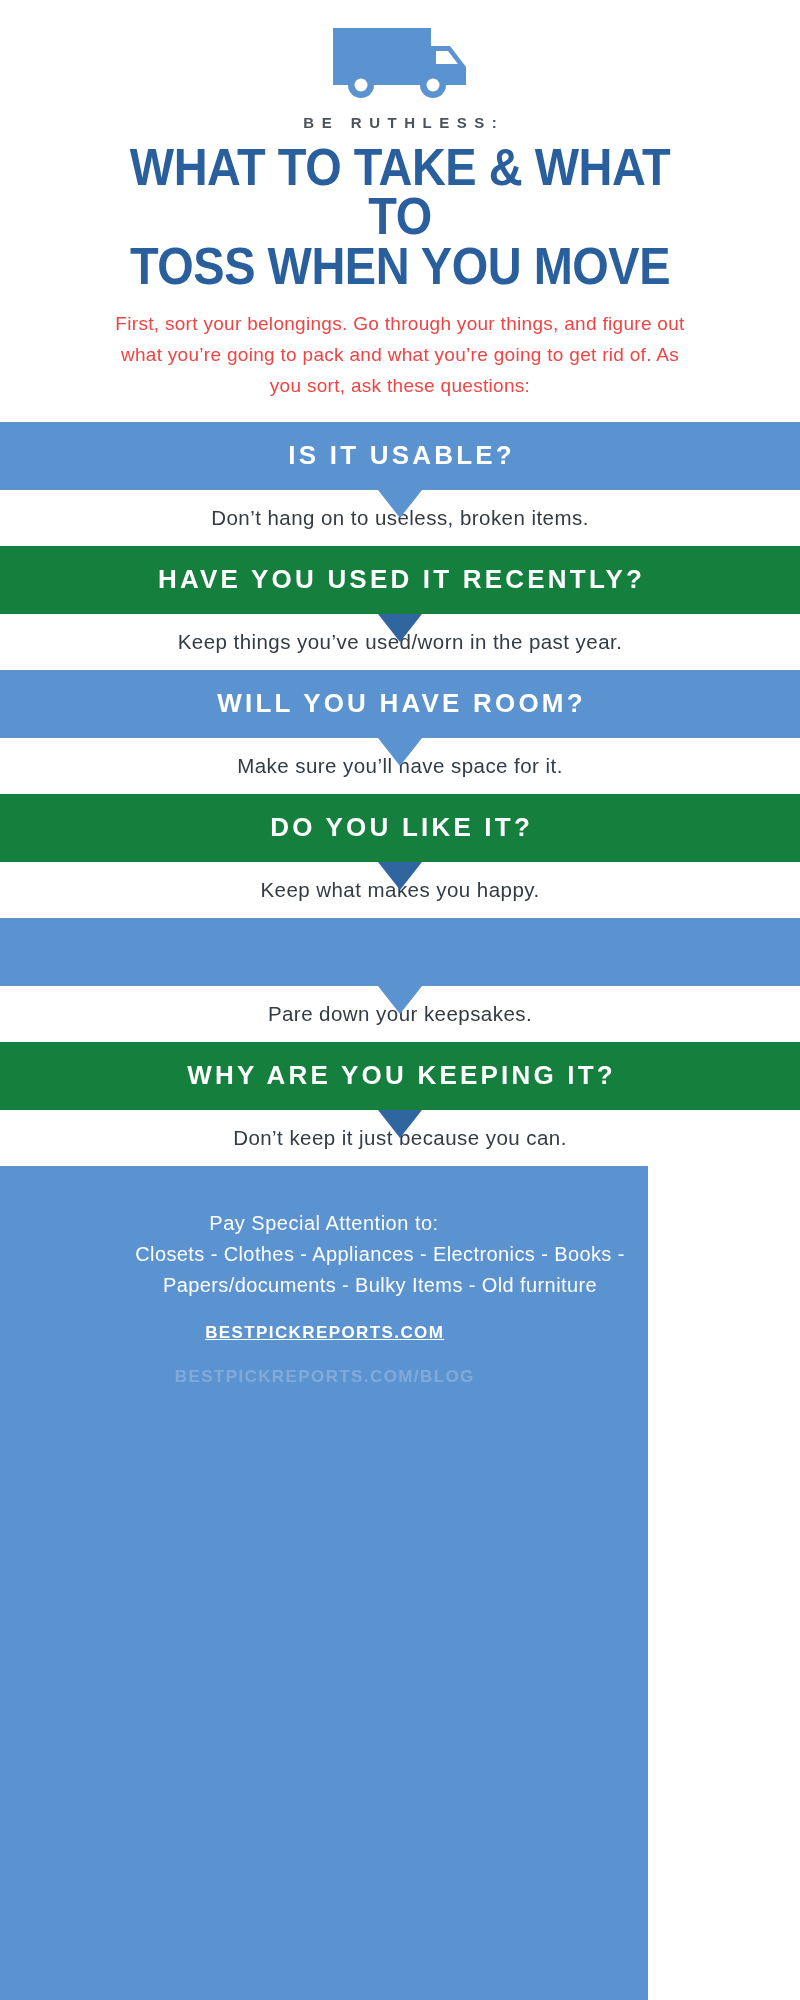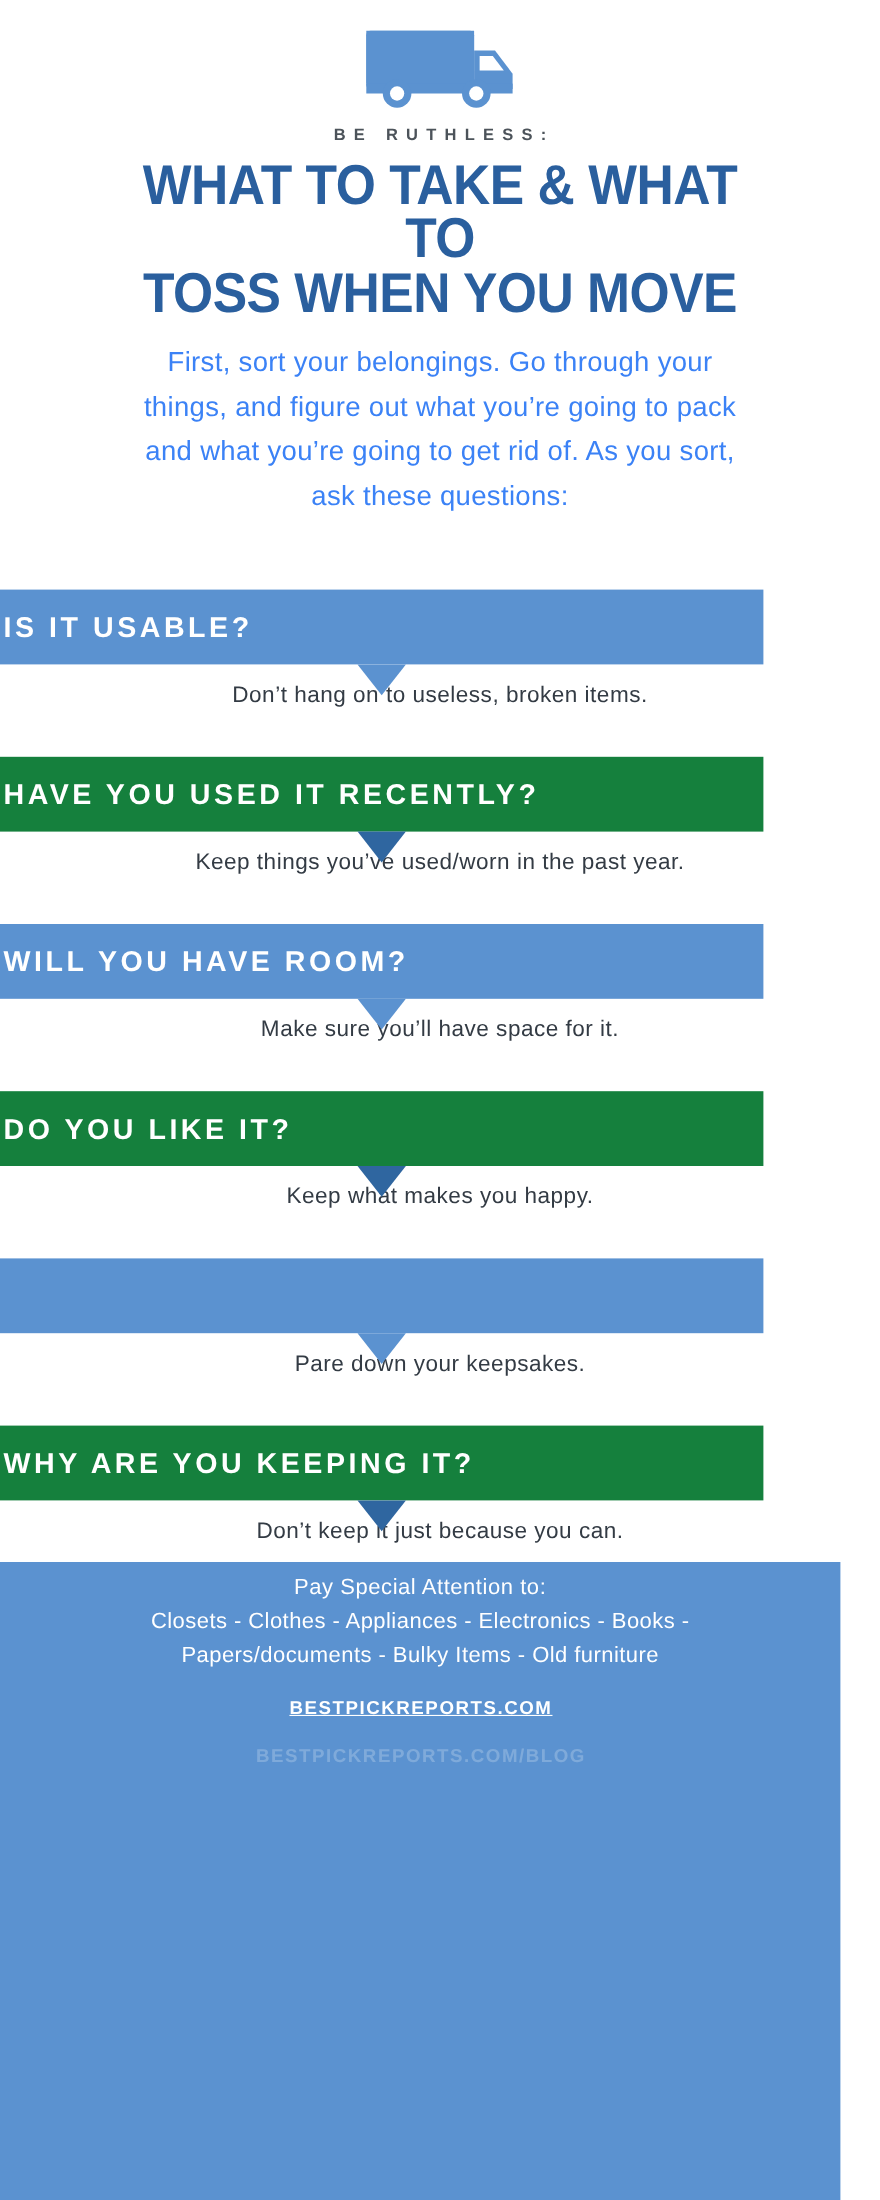--- a/index.html
+++ b/index.html
@@ -34,37 +34,36 @@
     line-height:0.97;
     font-weight:700;
     color:#2a5f9e;
     letter-spacing:-0.5px;
     transform:scaleX(0.92);
     transform-origin:center top;
     text-transform:uppercase;
   }
 
   .intro{
-    margin:18px auto 17px auto;
+    margin:18px auto 0 auto;
     width:570px;
-    font-size:25px;
+    font-size:19px;
     line-height:1.62;
-    color:#3b82f6;
+    color:#ef4444;
     letter-spacing:0.3px;
   }
 
   
   .qa-list{margin-top:20px;display:flex;flex-direction:column;}
   .qa-block{position:relative;}
   .band{
-    width:694px;
+    width:800px;
     height:68px;
-    display:flex;align-items:center;justify-content:flex-start;
+    display:flex;align-items:center;justify-content:center;
     position:relative;
-    margin-top:28px;
   }
   .band-light{background:#5b92d0;}
   .band-dark{background:#15803d;}
   .band-title{
     color:#ffffff;
     font-size:26px;
     font-weight:700;
     letter-spacing:3.2px;
     text-indent:3.2px;
     text-transform:uppercase;
@@ -88,23 +87,23 @@
   .answer-text{
     font-size:20.5px;
     color:#333b44;
     letter-spacing:0.45px;
     text-align:center;
   }
 
   
   .footer{
     background:#5b92d0;
-    width:764px;
+    width:648px;
     flex:1 1 auto;
-    padding-top:8px;
+    padding-top:42px;
     text-align:center;
     color:#ffffff;
     overflow:hidden;
   }
   .footer-lead{font-size:20px;letter-spacing:0.5px;line-height:1.55;}
   .footer-items{
     font-size:20px;letter-spacing:0.4px;line-height:1.55;
     width:760px;margin:0 auto;
   }
   .footer-url{

